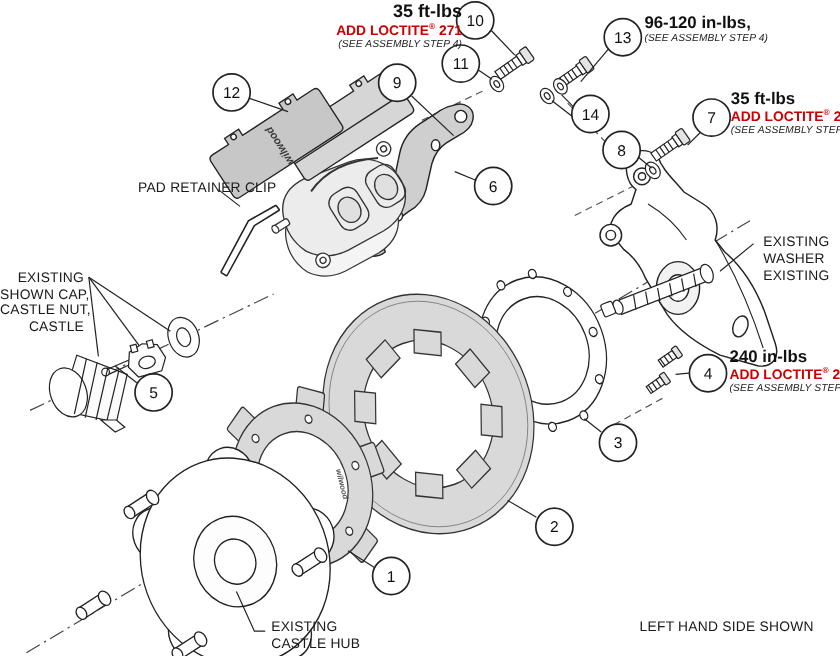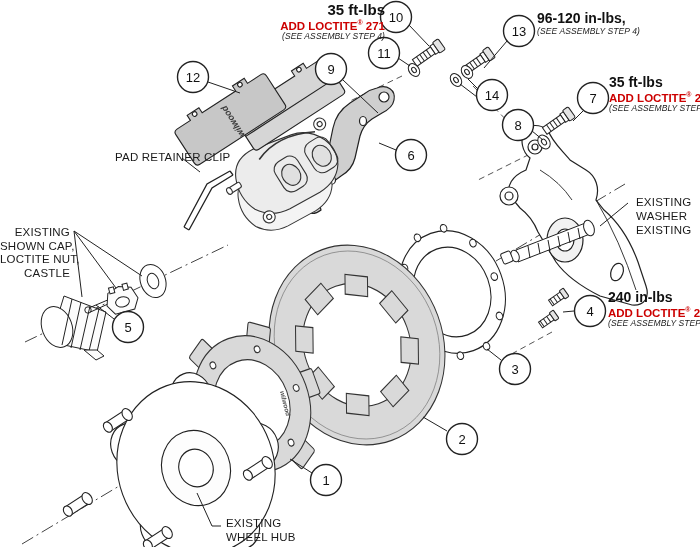--- a/index.html
+++ b/index.html
@@ -442,29 +442,30 @@
     <div class="torque2">240 in-lbs</div>
     <div class="loctite"><span>ADD LOCTITE</span><sup>®</sup> <span>271</span></div>
     <div class="stepnote">(SEE ASSEMBLY STEP 2)</div>
   </div>
 
   <div class="txt lbl" style="left:88px;top:151px;margin-left:27px;">PAD RETAINER CLIP</div>
 
   <div class="txt lbl ralign" style="left:0px;top:226px;width:70px;line-height:1.18;">
     <div>EXISTING</div>
     <div>SHOWN CAP,</div>
-    <div>LOCTITE NUT,</div>
+    <div>CASTLE NUT,</div>
     <div>CASTLE</div>
   </div>
 
   <div class="txt lbl" style="left:636px;top:196px;line-height:1.2;">
     <div>EXISTING</div>
     <div>WASHER</div>
     <div>EXISTING</div>
   </div>
 
   <div class="txt lbl" style="left:226px;top:517px;line-height:1.2;">
     <div>EXISTING</div>
-    <div>WHEEL HUB</div>
-  </div>
-
+    <div>CASTLE HUB</div>
+  </div>
+
+  <div class="txt lbl" style="left:533px;top:517px;">LEFT HAND SIDE SHOWN</div>
 
 </div>
 
 </body></html>

